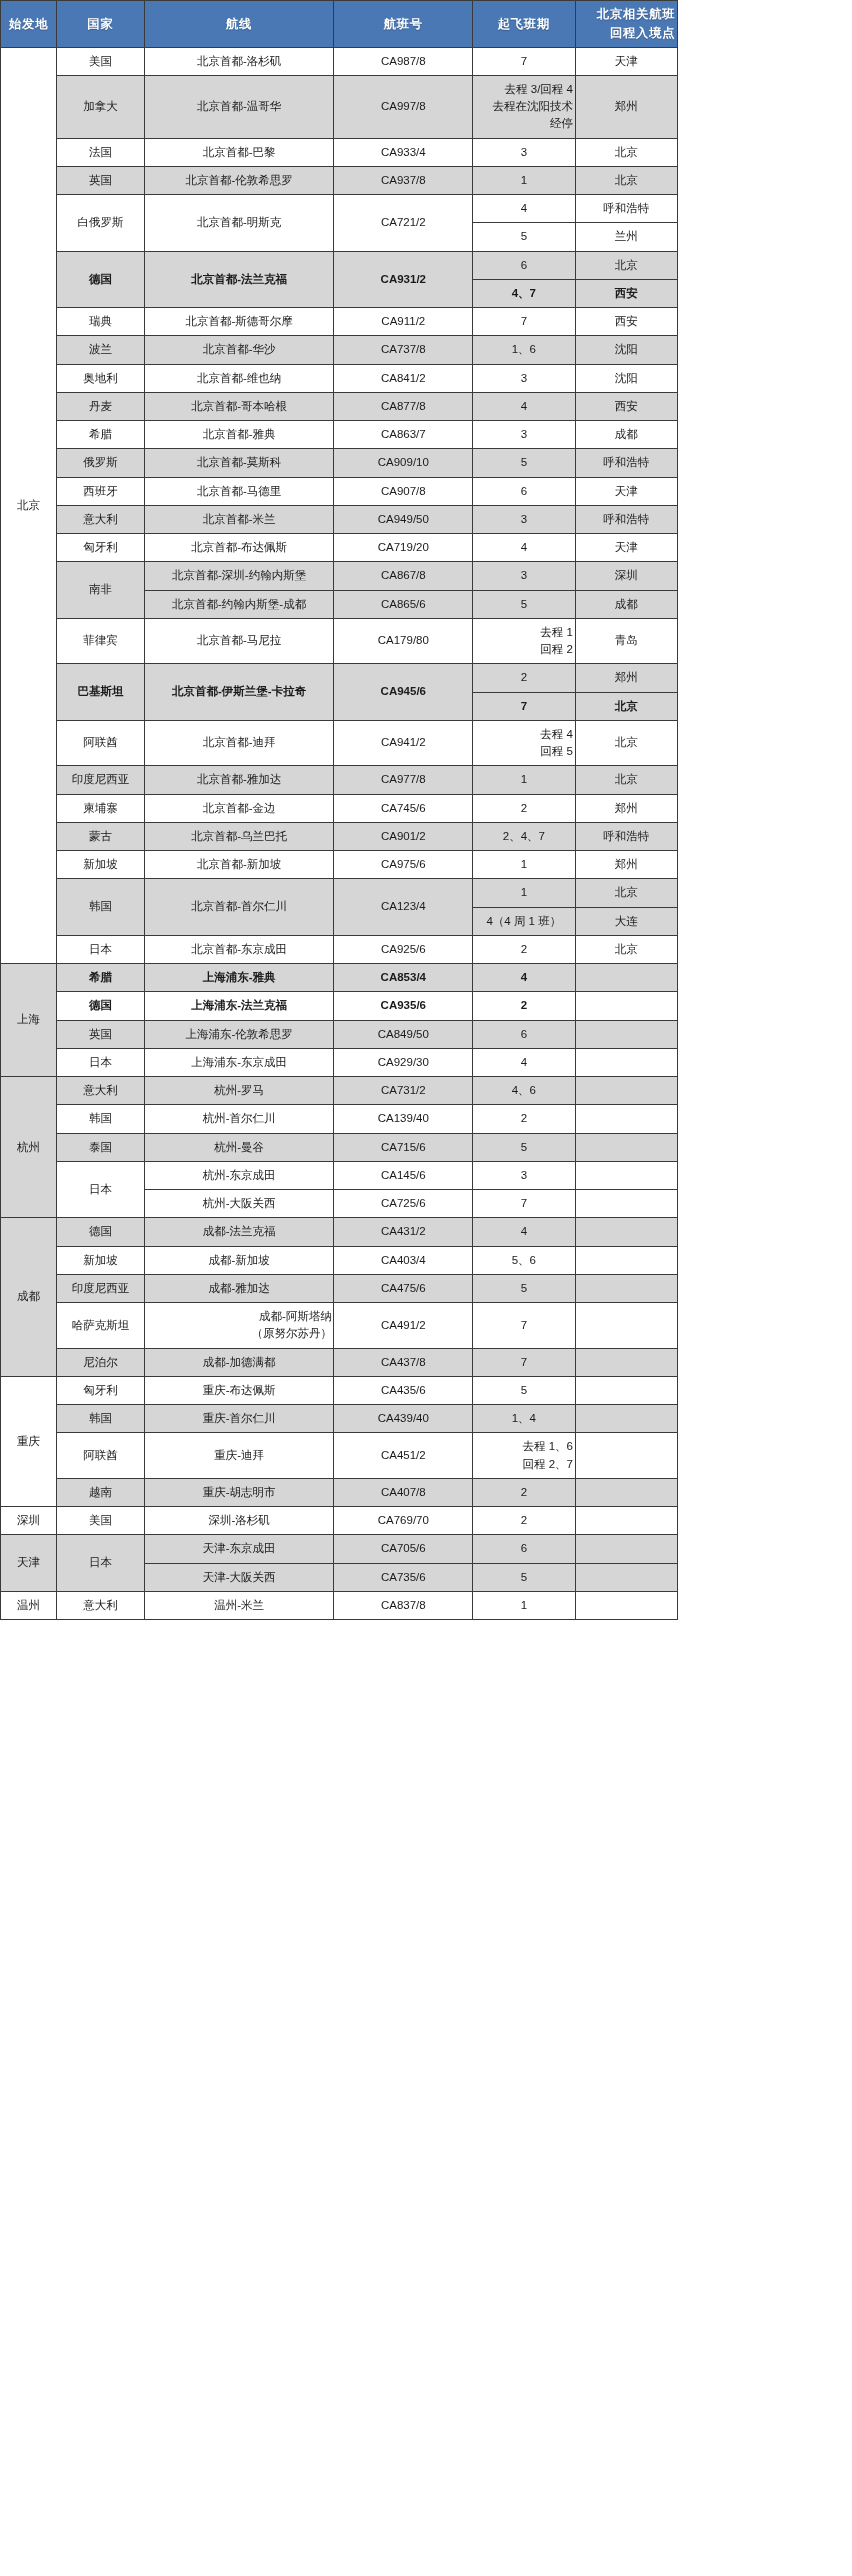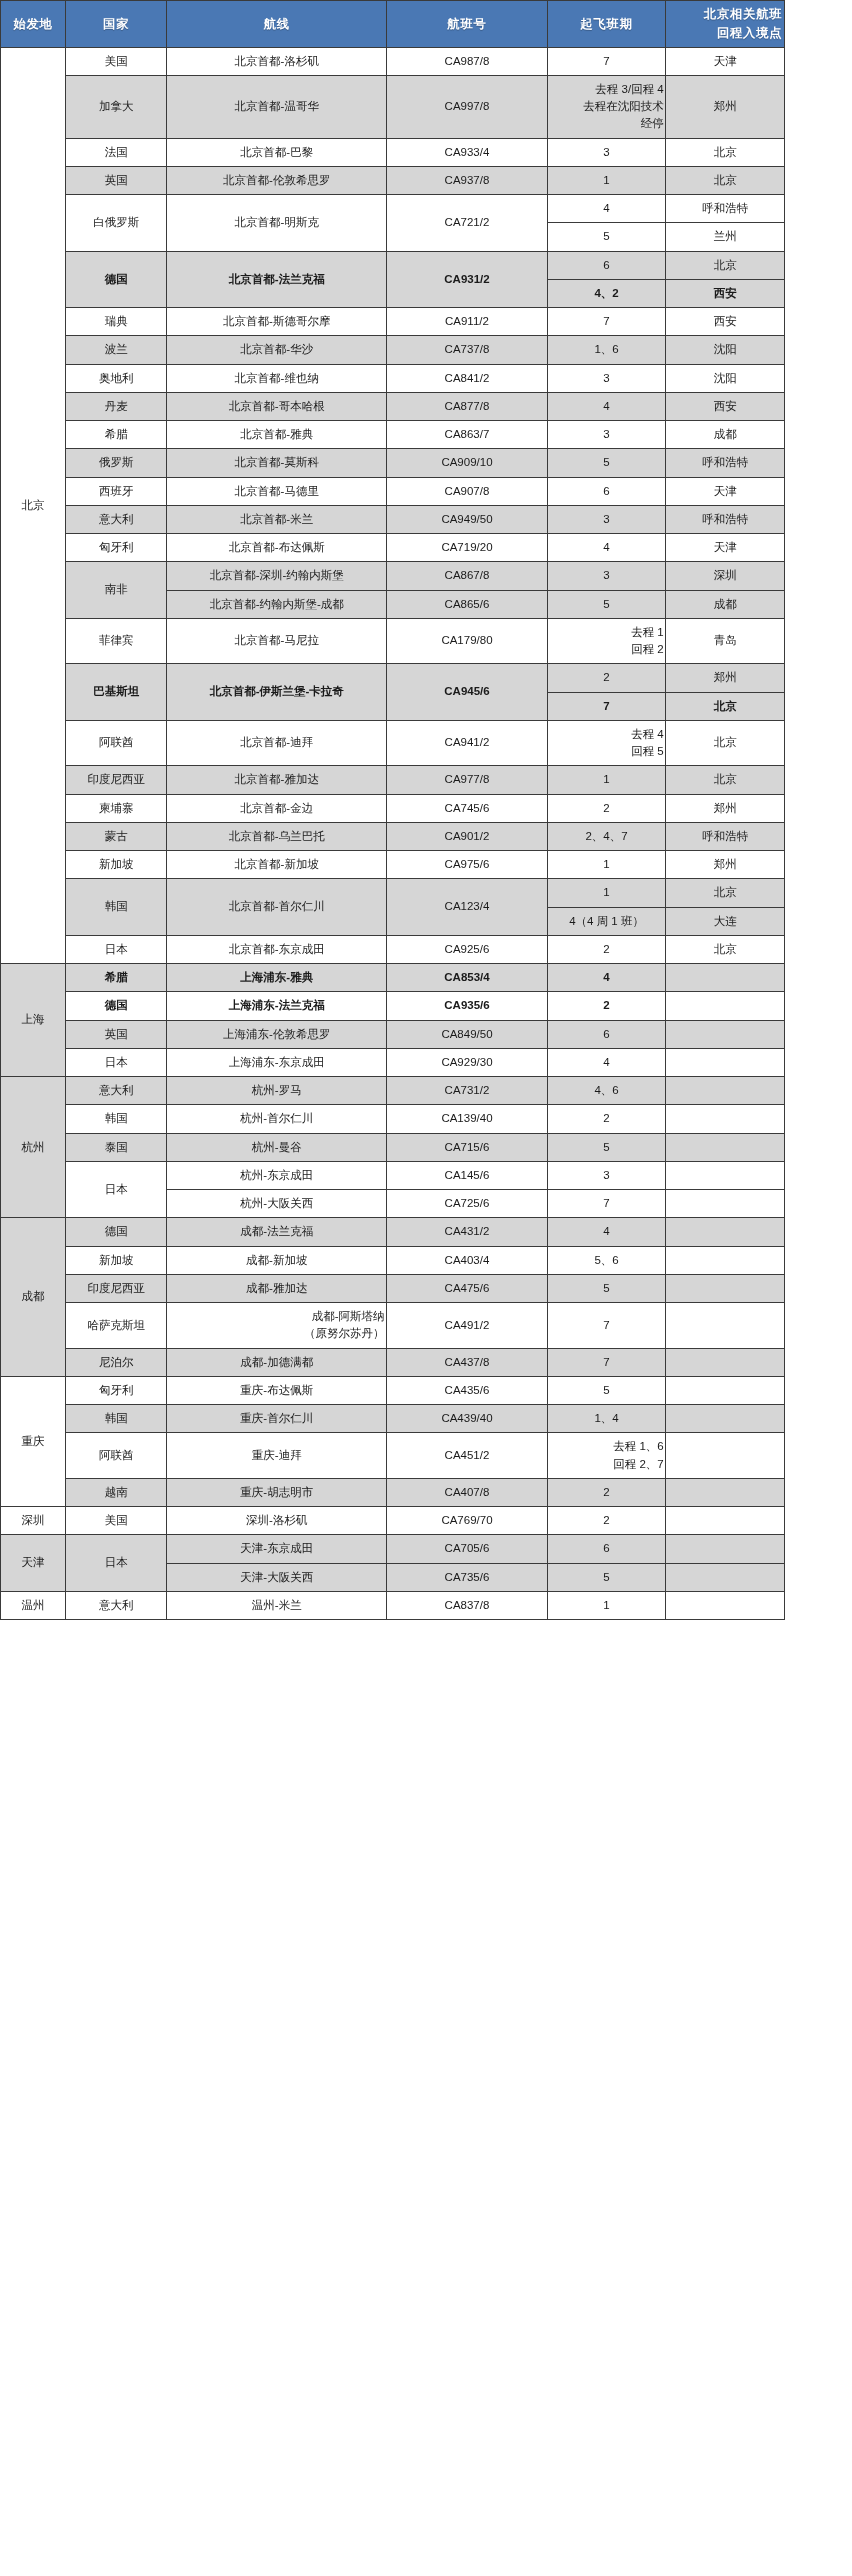--- a/index.html
+++ b/index.html
@@ -5,21 +5,21 @@
   html, body {
     margin: 0;
     padding: 0;
     background: #ffffff;
   }
   body {
     font-family: "Liberation Sans", "DejaVu Sans", sans-serif;
     width: 853px;
   }
   #flight-table {
-    width: 785px;
+    width: 678px;
     border-collapse: collapse;
     table-layout: fixed;
     background: #0f766e;
   }
   #flight-table col.c-origin   { width: 45px; }
   #flight-table col.c-country  { width: 70px; }
   #flight-table col.c-route    { width: 152px; }
   #flight-table col.c-flight   { width: 111px; }
   #flight-table col.c-sched    { width: 82px; }
   #flight-table col.c-entry    { width: 82px; }
@@ -122,21 +122,21 @@
         <td>兰州</td>
       </tr>
       <tr class="shade">
         <td rowspan="2" class="red">德国</td>
         <td rowspan="2" class="red">北京首都-法兰克福</td>
         <td rowspan="2" class="red">CA931/2</td>
         <td>6</td>
         <td>北京</td>
       </tr>
       <tr class="shade">
-        <td class="red">4、2</td>
+        <td class="red">4、7</td>
         <td class="red">西安</td>
       </tr>
       <tr class="plain">
         <td rowspan="1">瑞典</td>
         <td>北京首都-斯德哥尔摩</td>
         <td>CA911/2</td>
         <td>7</td>
         <td>西安</td>
       </tr>
       <tr class="shade">

